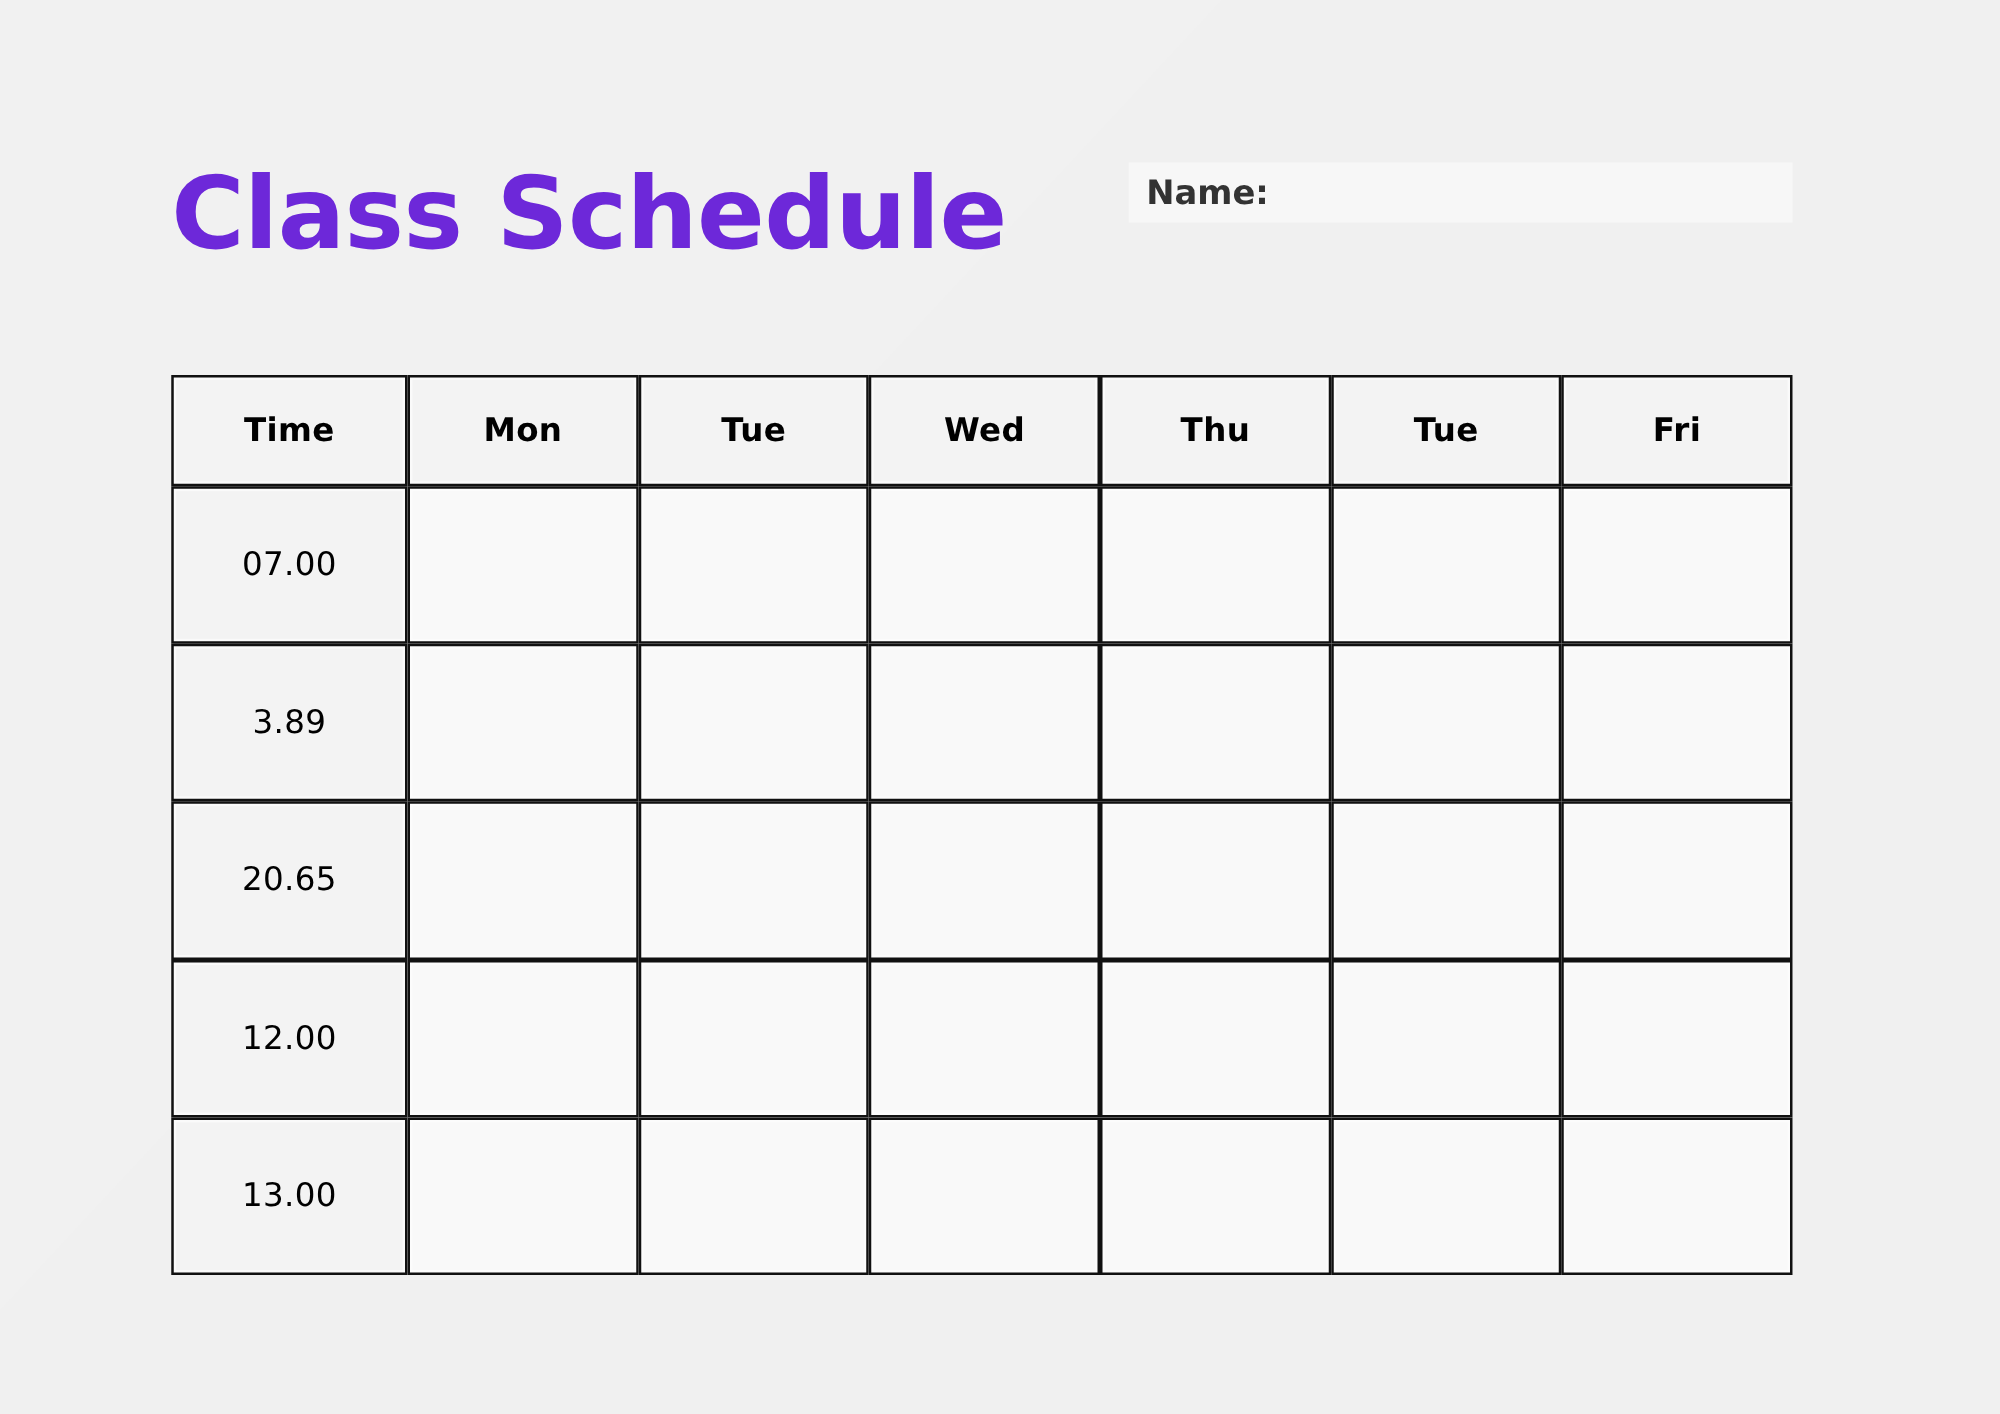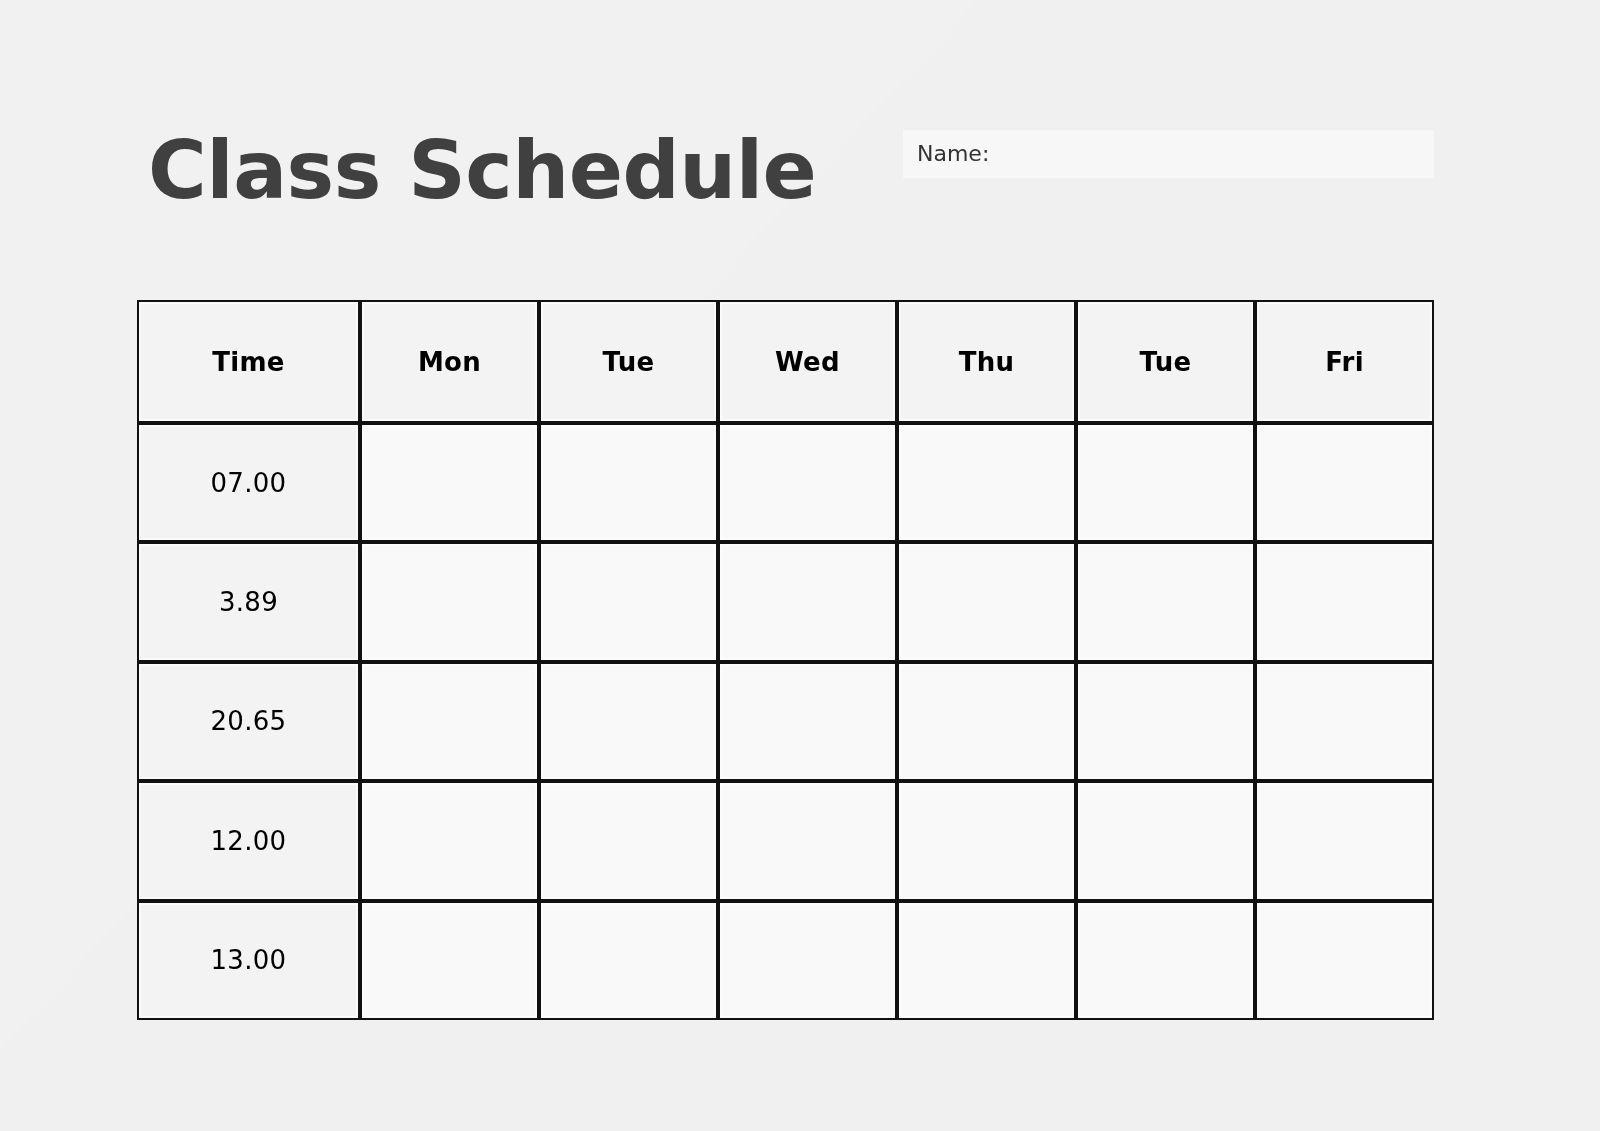--- a/index.html
+++ b/index.html
@@ -64,22 +64,22 @@
     height: 48px;
     background: #f7f7f7;
     z-index: 5;
     display: flex;
     align-items: center;
   }
   .field-name  { top: 130px; }
   .field-class { top: 195px; }
   .field-label {
     margin-left: 14px;
-    font-size: 22px;
-    font-weight: 400;
+    font-size: 27px;
+    font-weight: 700;
     color: #333333;
     line-height: 1;
   }
 
   
   .table-wrap {
     position: absolute;
     left: 137px;
     top: 300px;
     width: 1297px;
@@ -90,21 +90,21 @@
     width: 100%;
     height: 100%;
     border-collapse: separate;
     border-spacing: 0;
     table-layout: fixed;
   }
   table.schedule th,
   table.schedule td {
     border: 2px solid #111111;
     box-shadow: inset 0 0 0 2px rgba(255,255,255,0.55);
-    padding: 17px;
+    padding: 0;
     text-align: center;
     vertical-align: middle;
   }
   table.schedule th {
     height: 85px;
     background: rgba(255,255,255,0.20);
     font-size: 26px;
     font-weight: bold;
     color: #000000;
     letter-spacing: 0.3px;
@@ -127,21 +127,21 @@
 
 <div id="page" style="background: rgb(240, 240, 240);">
 
   <div class="bands">
     <div class="band band-1" style="background: rgb(184, 184, 184);"></div>
     <div class="band band-2" style="background: rgb(204, 204, 204);"></div>
     <div class="band band-3" style="background: rgb(218, 218, 218);"></div>
     <div class="band band-4" style="background: rgb(241, 241, 241);"></div>
   </div>
 
-  <div class="title" style="color: #404040; margin-left: 11px;">Class Schedule</div>
+  <div class="title" style="color: #6d28d9;">Class Schedule</div>
 
   <div class="field field-name" style="background: rgb(247, 247, 247);">
     <span class="field-label">Name:</span>
     <span class="field-value"></span>
   </div>
 
 
   <div class="table-wrap">
     <table class="schedule">
       <thead>

